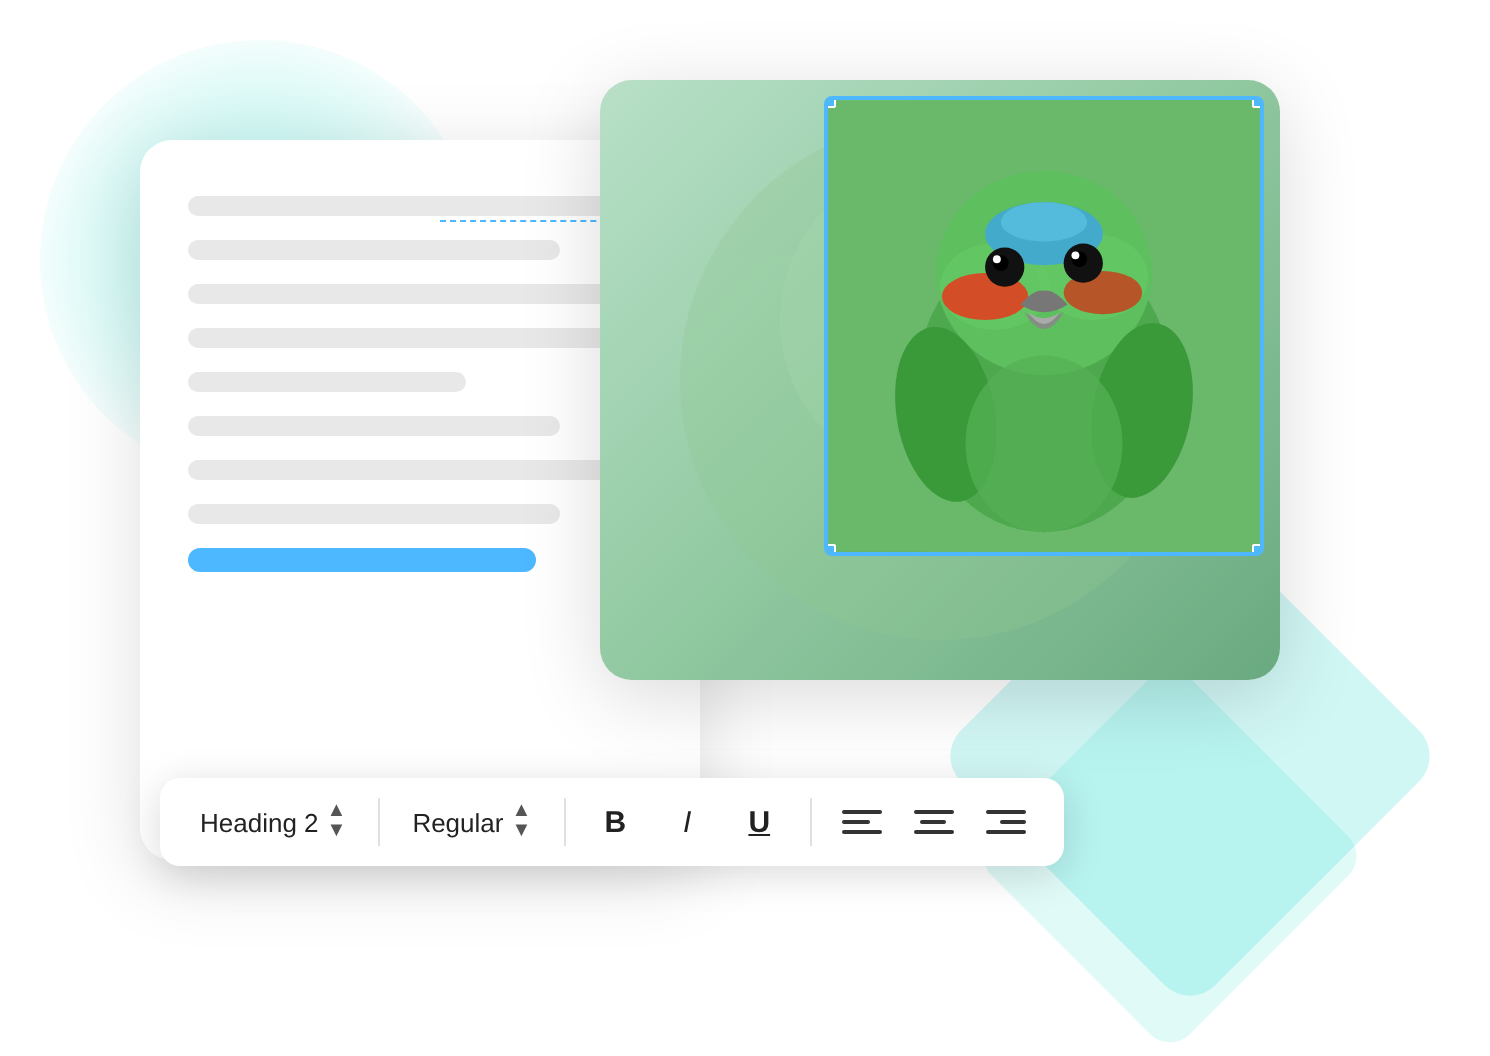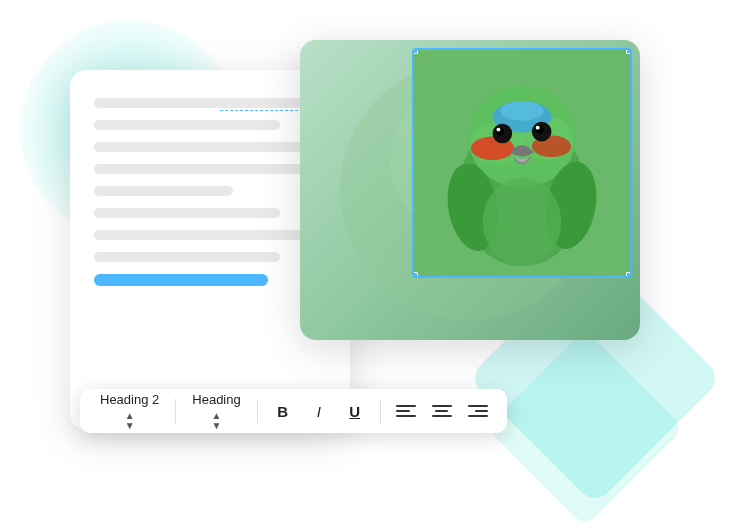--- a/index.html
+++ b/index.html
@@ -166,21 +166,20 @@
     .toolbar-select {
       display: flex;
       align-items: center;
       gap: 4px;
       font-size: 13px;
       color: #222;
       padding: 3px 6px;
       border-radius: 5px;
       cursor: pointer;
       white-space: nowrap;
-      flex-direction: column;
     }
 
     .toolbar-select .arrows {
       font-size: 10px;
       color: #555;
       display: flex;
       flex-direction: column;
       line-height: 1;
     }
 
@@ -317,21 +316,21 @@
 <div class="toolbar">
 
   <div class="toolbar-select">
     <span>Heading 2</span>
     <span class="arrows">▲<br>▼</span>
   </div>
 
   <div class="toolbar-divider"></div>
 
   <div class="toolbar-select">
-    <span>Heading</span>
+    <span>Regular</span>
     <span class="arrows">▲<br>▼</span>
   </div>
 
   <div class="toolbar-divider"></div>
 
   <div class="toolbar-btn bold">
     <span>B</span>
   </div>
 
   <div class="toolbar-btn italic">

